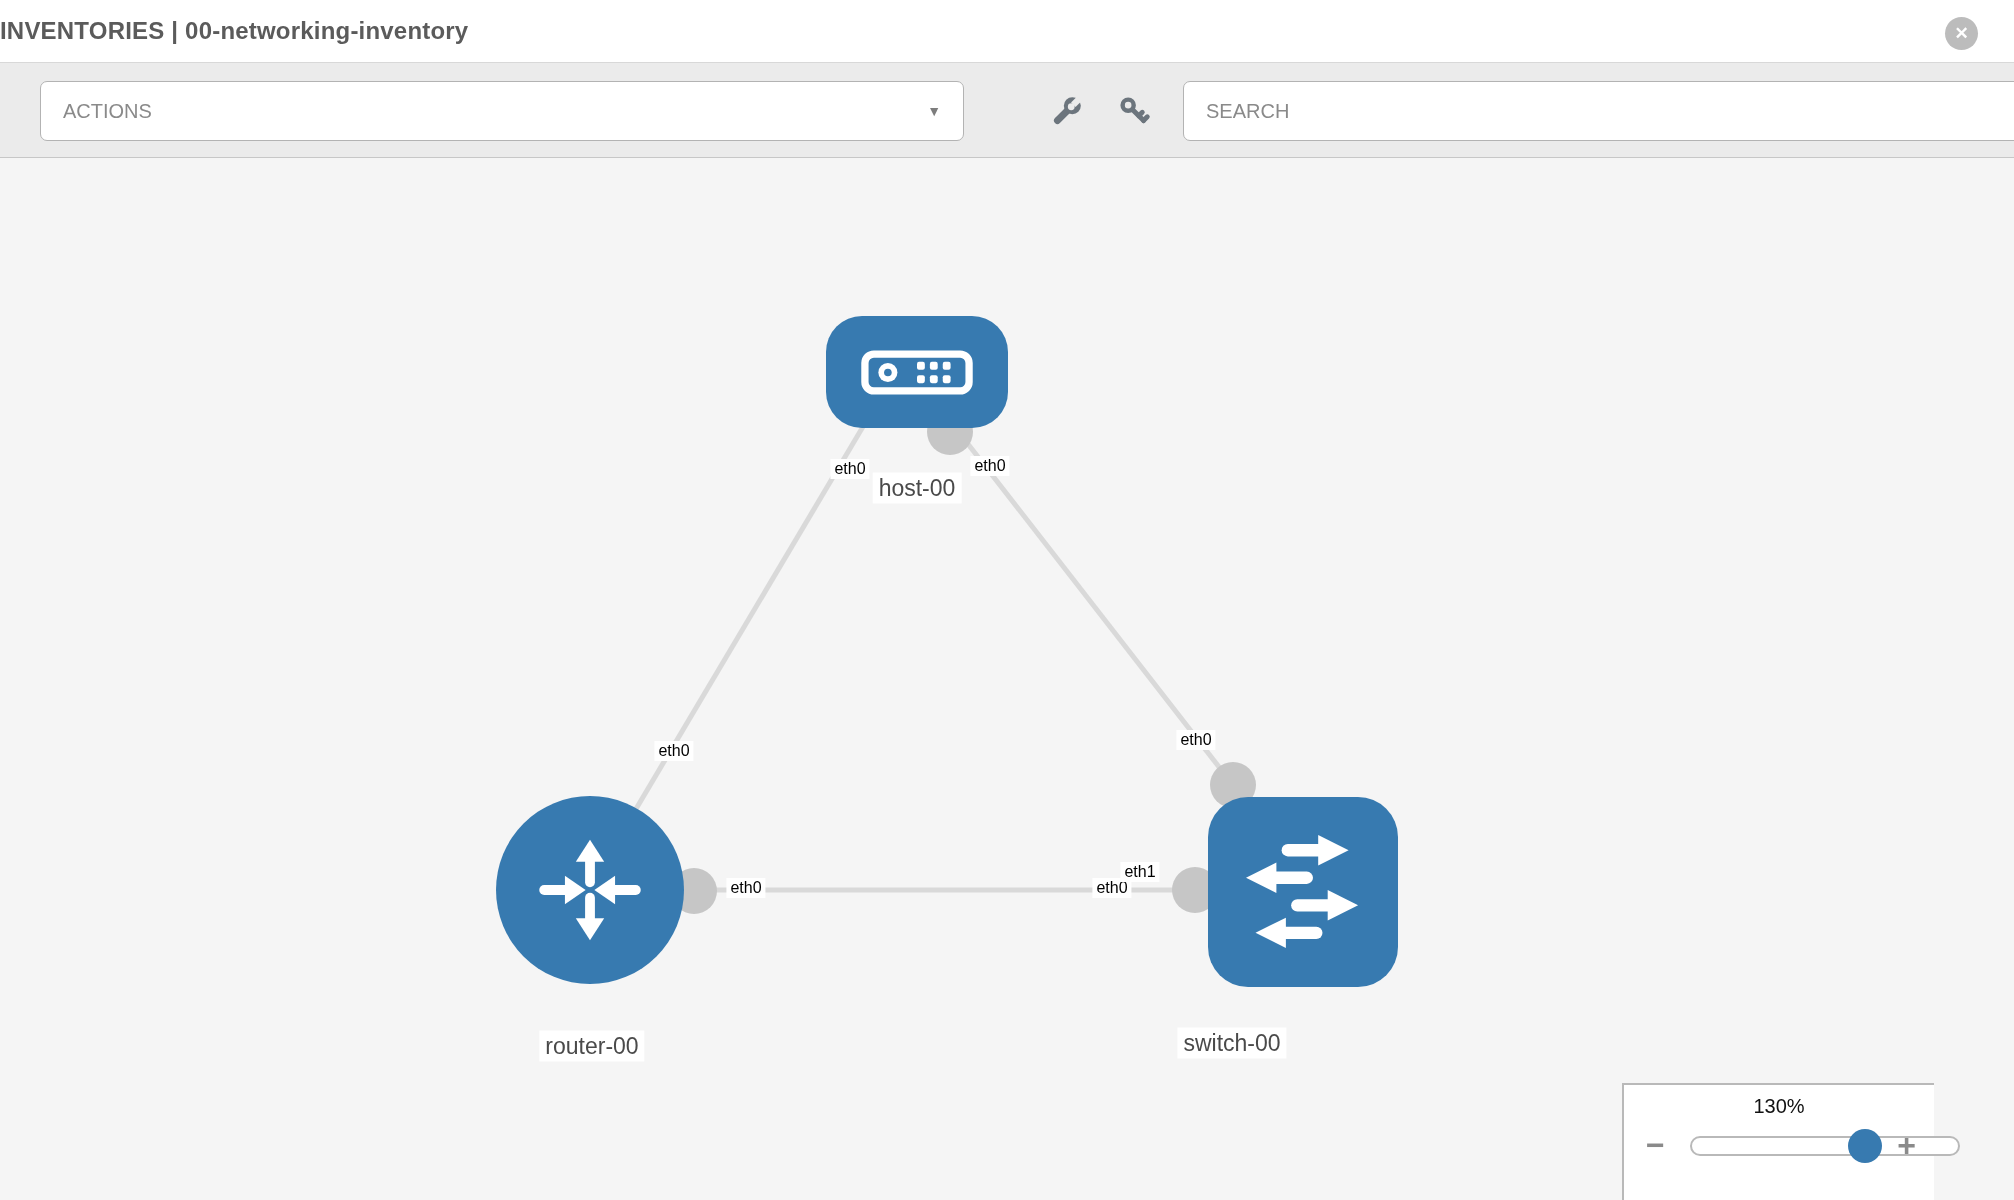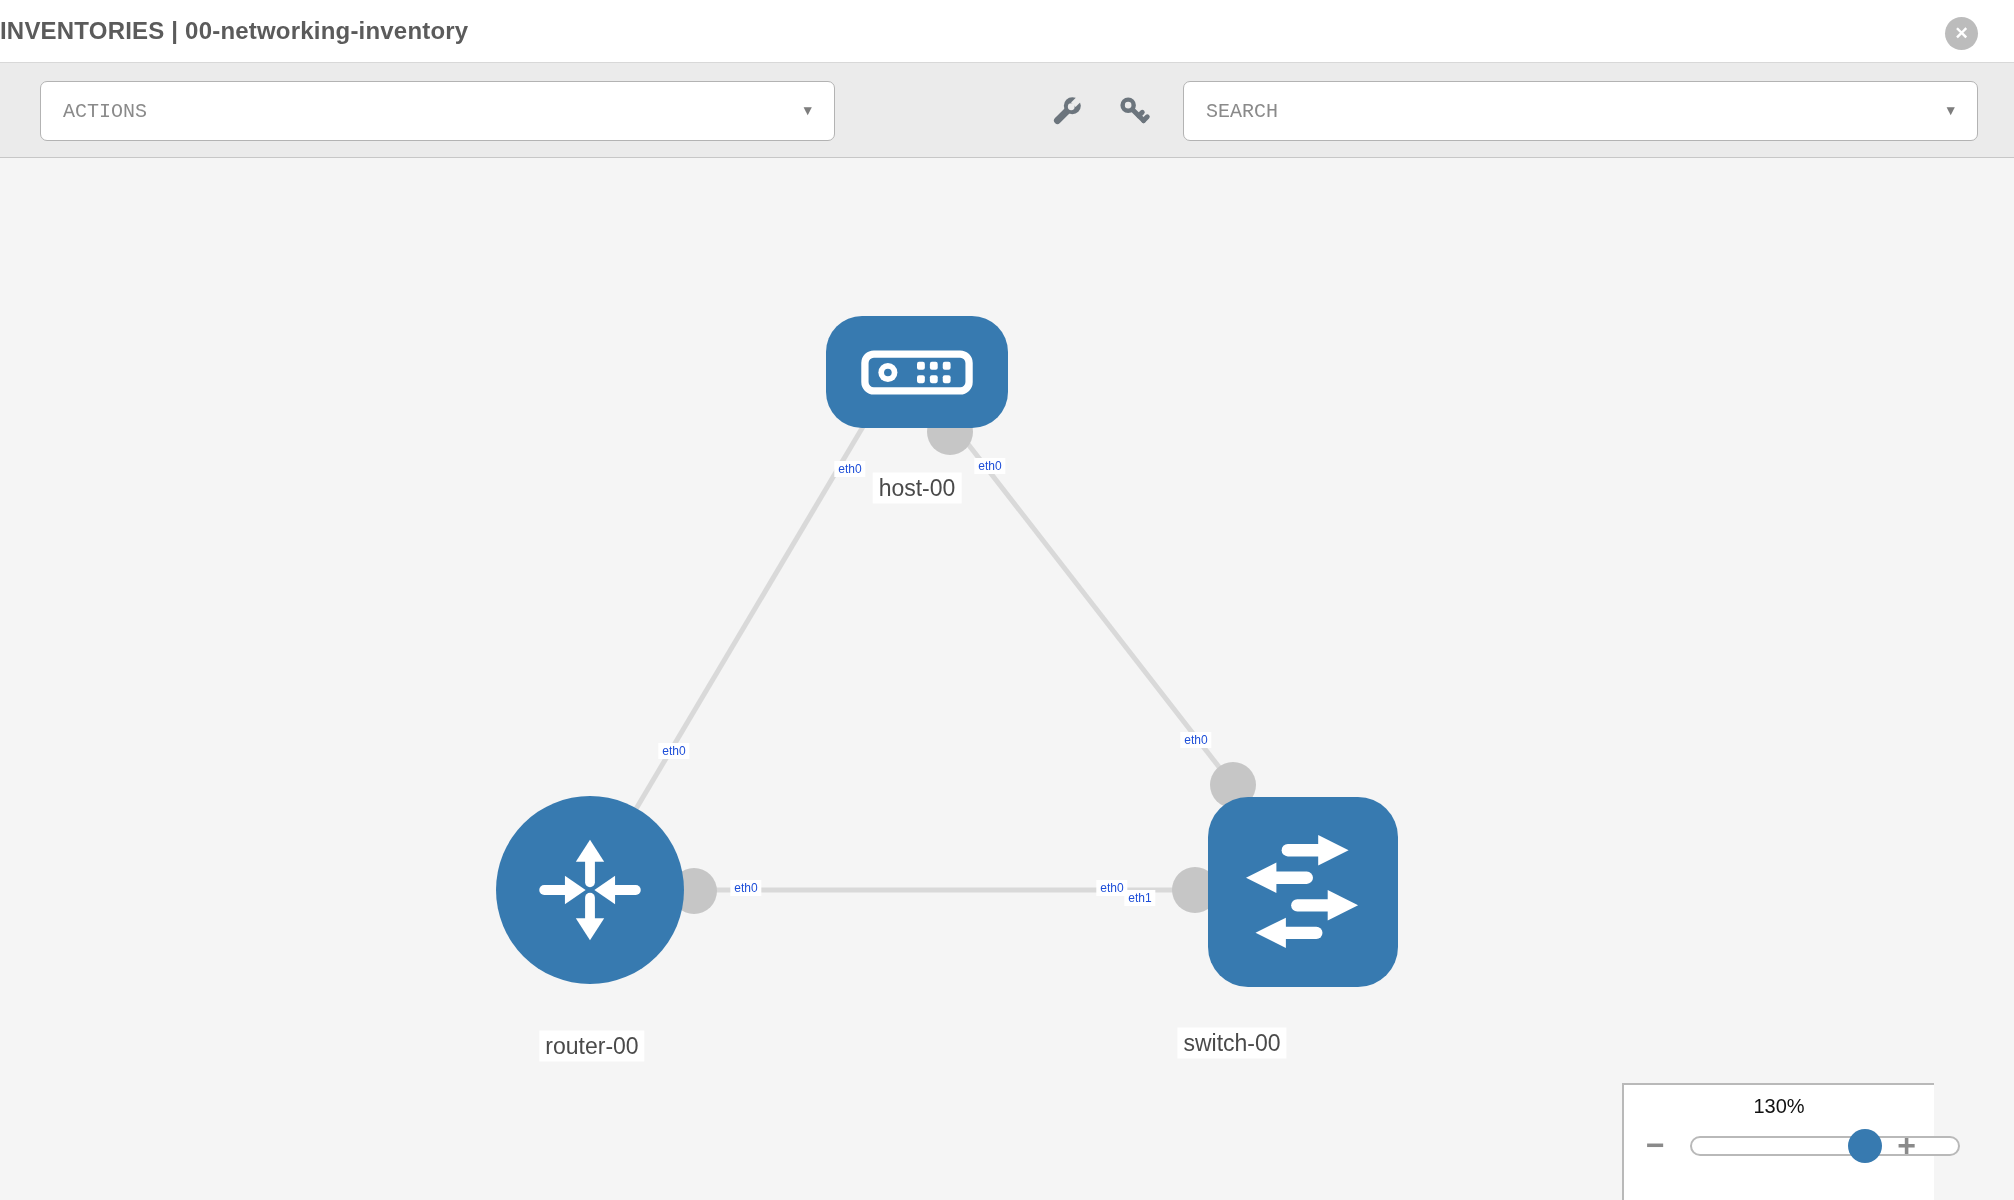--- a/index.html
+++ b/index.html
@@ -9,23 +9,23 @@
   
   .header { position:relative; height:62px; background:#fff; display:flex; align-items:center; }
   .page-title { font-size:24px; font-weight:bold; color:#5b5b5b; letter-spacing:0.2px; }
   .close-btn { position:absolute; right:36px; top:17px; width:33px; height:33px; border-radius:50%;
     background:#bcbcbc; color:#fff; display:flex; align-items:center; justify-content:center;
     font-size:17px; font-weight:bold; cursor:pointer; }
 
   
   .toolbar { position:relative; height:96px; background:#ebebeb;
     border-top:1px solid #d8d8d8; border-bottom:1px solid #c7c7c7; }
-  .combo { position:absolute; top:18px; height:60px; width:795px; background:#fff;
+  .combo { position:absolute; top:18px; height:60px; width:924px; background:#fff;
     border:1px solid #b3b3b3; border-radius:7px; display:flex; align-items:center;
-    justify-content:space-between; padding:0 22px; color:#8a8a8a; font-size:20px; cursor:pointer;font-family:Liberation Mono, monospace; }
+    justify-content:space-between; padding:0 22px; color:#8a8a8a; font-size:20px; cursor:pointer; }
   .combo .caret { font-size:14px; color:#7d7d7d; }
   .combo.actions { left:40px; }
   .combo.search  { left:1183px; }
   .tool-icon { position:absolute; top:31px; width:34px; height:34px; cursor:pointer; }
   .tool-icon.wrench { left:1050px; }
   .tool-icon.key    { left:1117px; }
 
   
   .canvas { position:relative; height:1042px; background:#f5f5f5; }
   .links-layer { position:absolute; left:0; top:0; z-index:1; }
@@ -36,28 +36,28 @@
   .node.router { left:496px; top:638px; width:188px; height:188px; border-radius:50%; }
   .node.switch { left:1208px; top:639px; width:190px; height:190px; border-radius:40px; }
 
   .node-label { position:absolute; z-index:4; transform:translate(-50%,-50%);
     background:#fff; color:#4a4a4a; font-size:23px; padding:2px 6px; white-space:nowrap;margin-top:32px; }
   .node-label.host-l   { left:917px;  top:298px; }
   .node-label.router-l { left:592px;  top:856px; }
   .node-label.switch-l { left:1232px; top:853px; }
 
   .if-label { position:absolute; z-index:4; transform:translate(-50%,-50%);
-    background:#fff; color:#1d4ed8; font-size:12px; padding:1px 4px; white-space:nowrap; }
+    background:#fff; color:#000000; font-size:16px; padding:1px 4px; white-space:nowrap; }
   .if1 { left:850px;  top:311px; }
   .if2 { left:990px;  top:308px; }
   .if3 { left:674px;  top:593px; }
   .if4 { left:1196px; top:582px; }
   .if5 { left:746px;  top:730px; }
   .if6 { left:1112px; top:730px; }
-  .if7 { left:1140px; top:740px; z-index:5; }
+  .if7 { left:1140px; top:714px; z-index:5; }
 
   
   .zoom-panel { position:absolute; left:1622px; top:925px; width:312px; height:117px; z-index:6;
     background:#fff; border-top:2px solid #b9b9b9; border-left:2px solid #b9b9b9; }
   .zoom-value { text-align:center; margin-top:10px; font-size:20px; color:#111; }
   .zoom-row { position:relative; height:40px; margin-top:8px; }
   .zoom-minus, .zoom-plus { position:absolute; top:0; font-size:32px; font-weight:900;
     color:#8a8a8a; line-height:38px; cursor:pointer; }
   .zoom-minus { left:22px; }
   .zoom-plus  { right:18px; }

